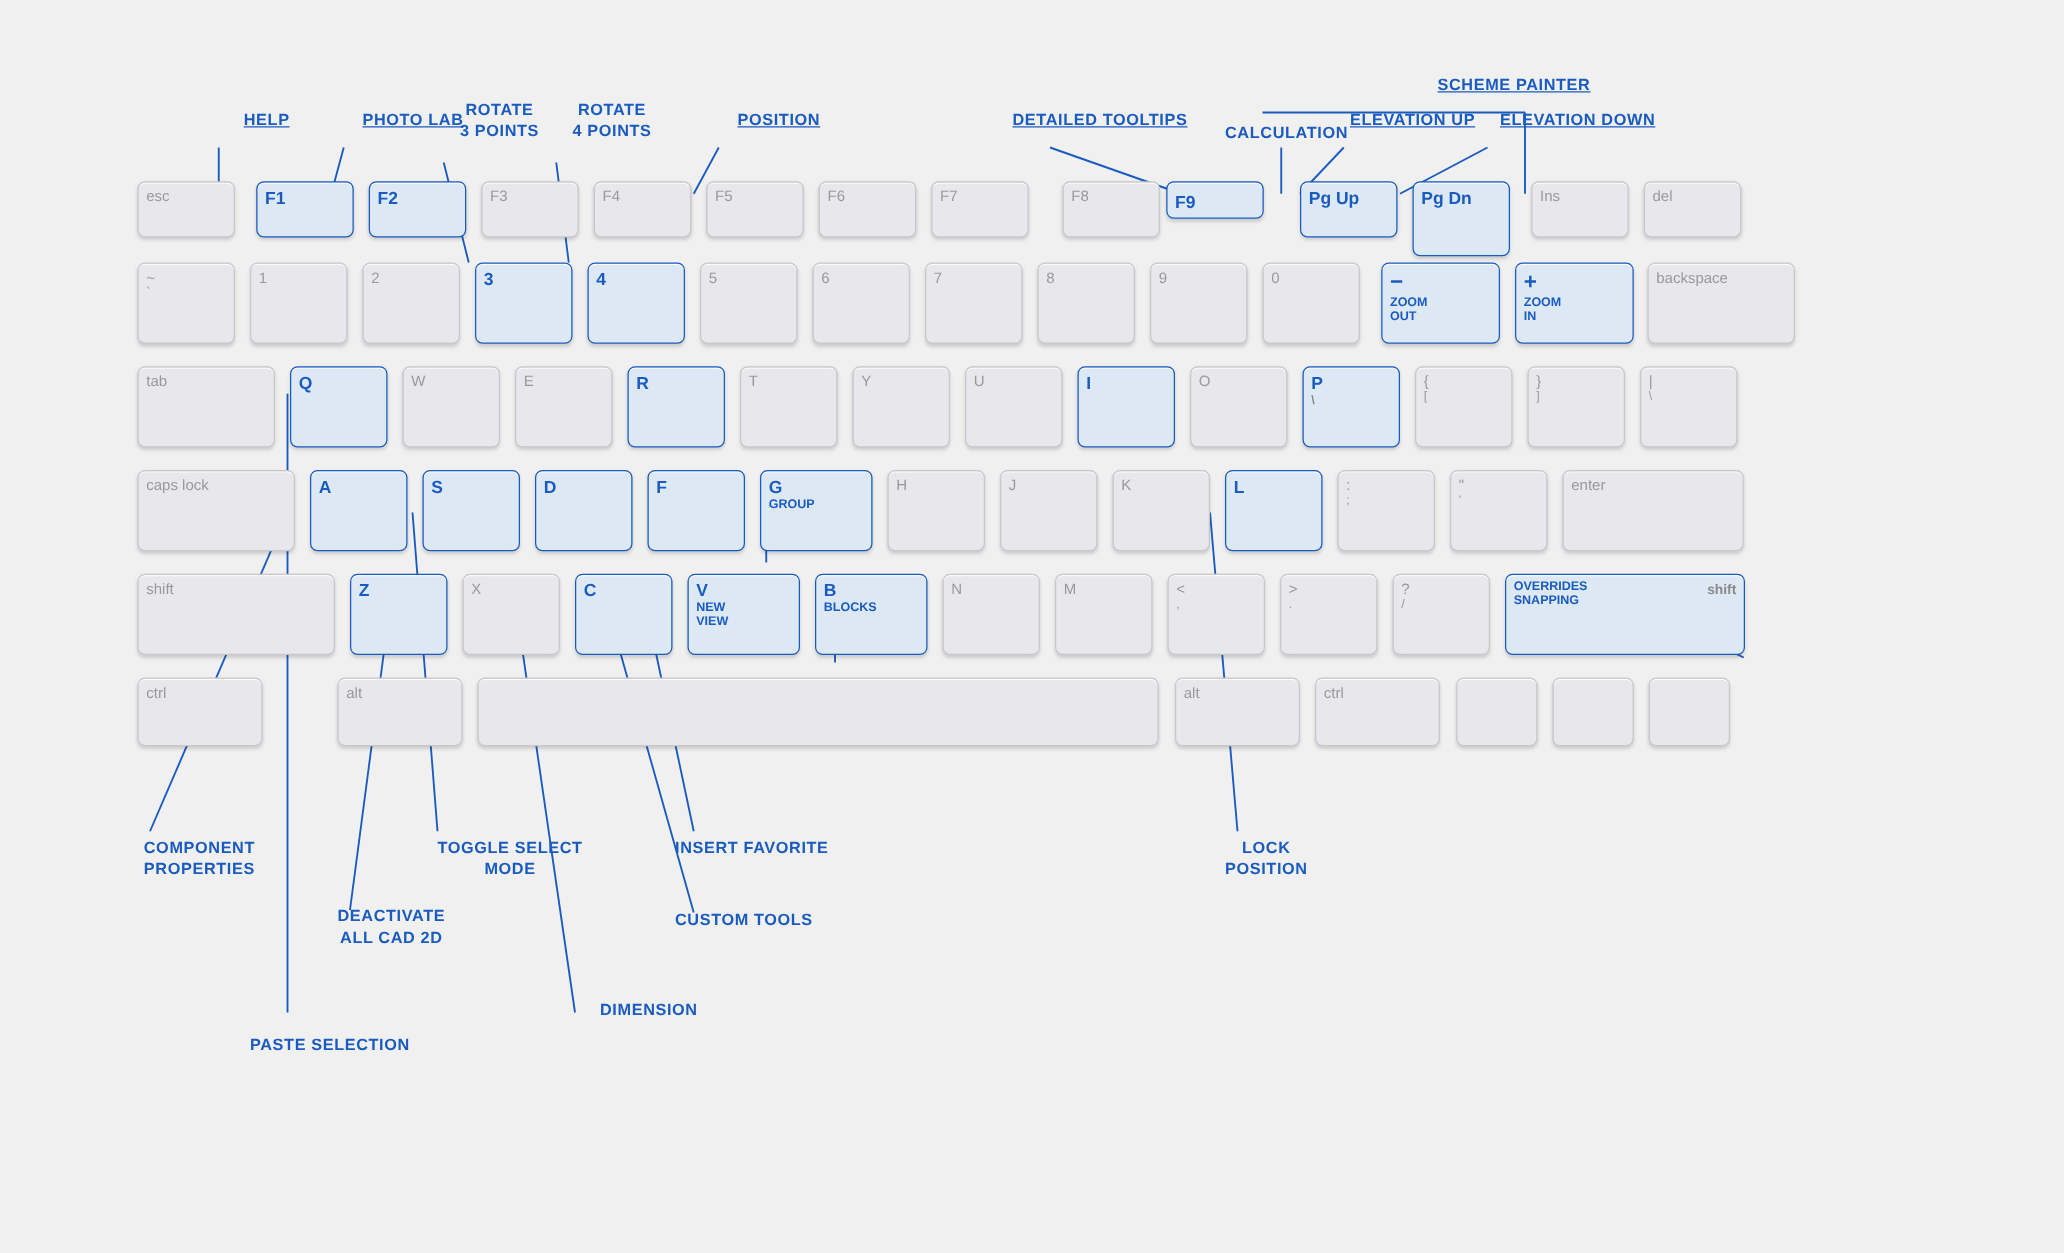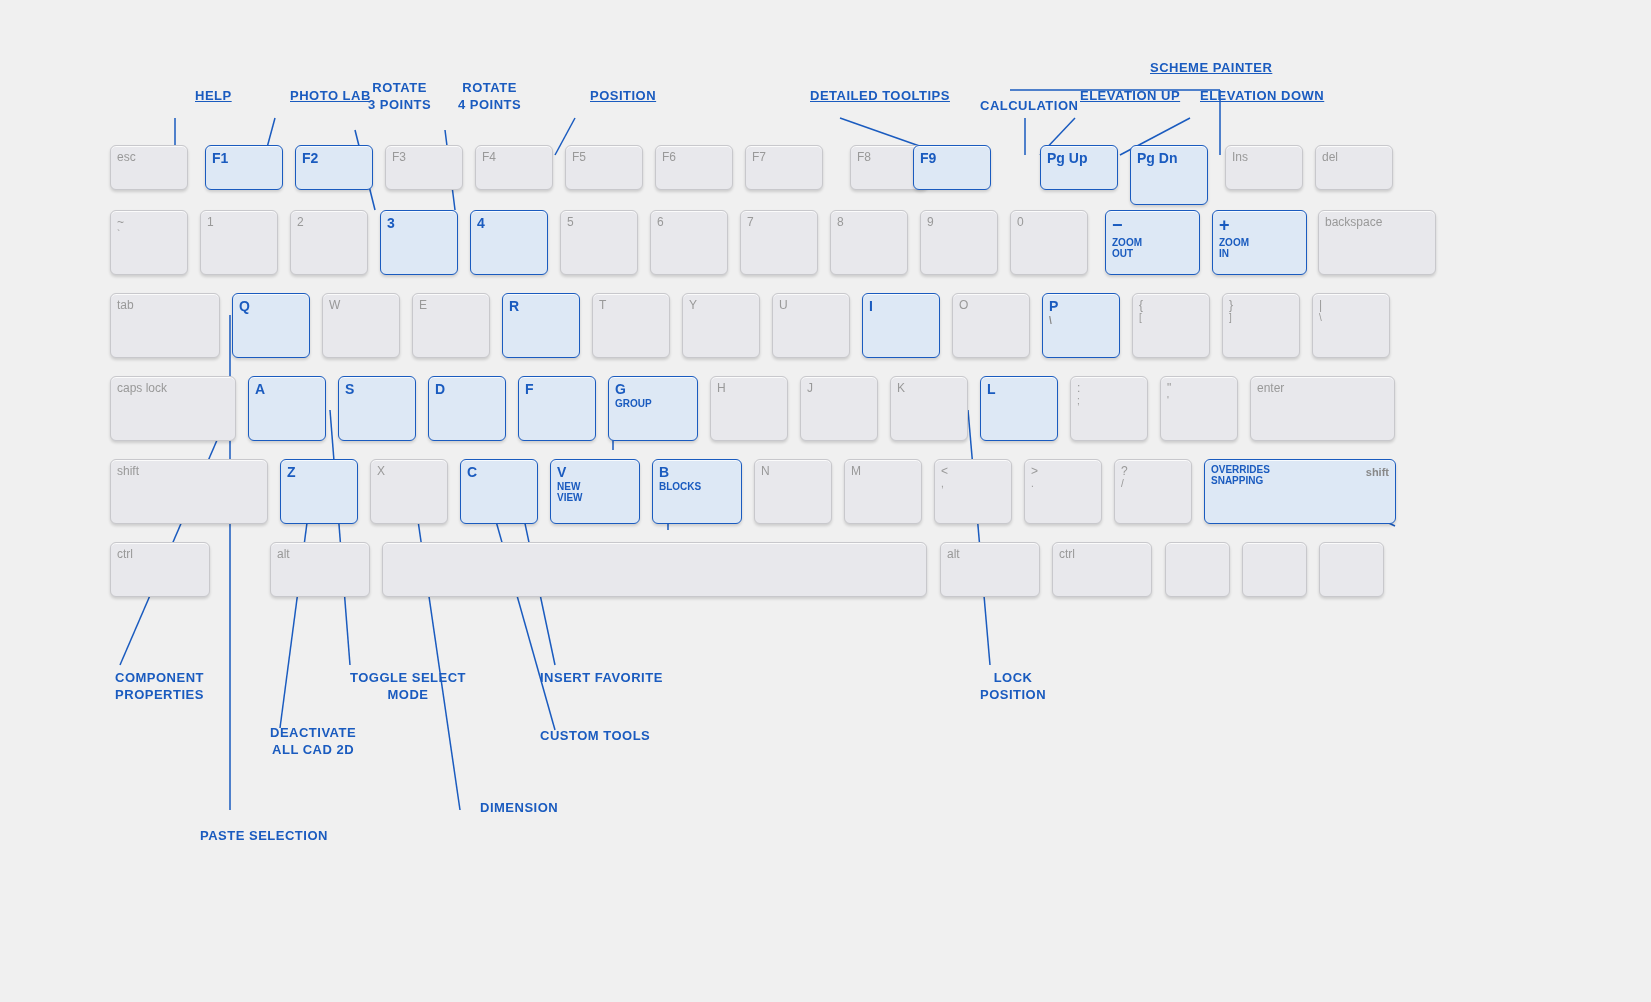--- a/index.html
+++ b/index.html
@@ -191,21 +191,21 @@
     </div>
 
     <div class="key" style="left:695px;top:65px;width:78px;height:45px;">
       <span class="key-label">F7</span>
     </div>
 
     <div class="key" style="left:800px;top:65px;width:78px;height:45px;">
       <span class="key-label">F8</span>
     </div>
 
-    <div class="key highlighted" style="left:863px;top:65px;width:78px;height:45px;">
+    <div class="key highlighted" style="left:883px;top:65px;width:78px;height:30px;justify-content:flex-end;">
       <span class="key-main">F9</span>
     </div>
 
     <div class="key highlighted" style="left:990px;top:65px;width:78px;height:45px;">
       <span class="key-main">Pg Up</span>
     </div>
 
     <div class="key highlighted" style="left:1080px;top:65px;width:78px;height:60px;">
       <span class="key-main">Pg Dn</span>
     </div>

